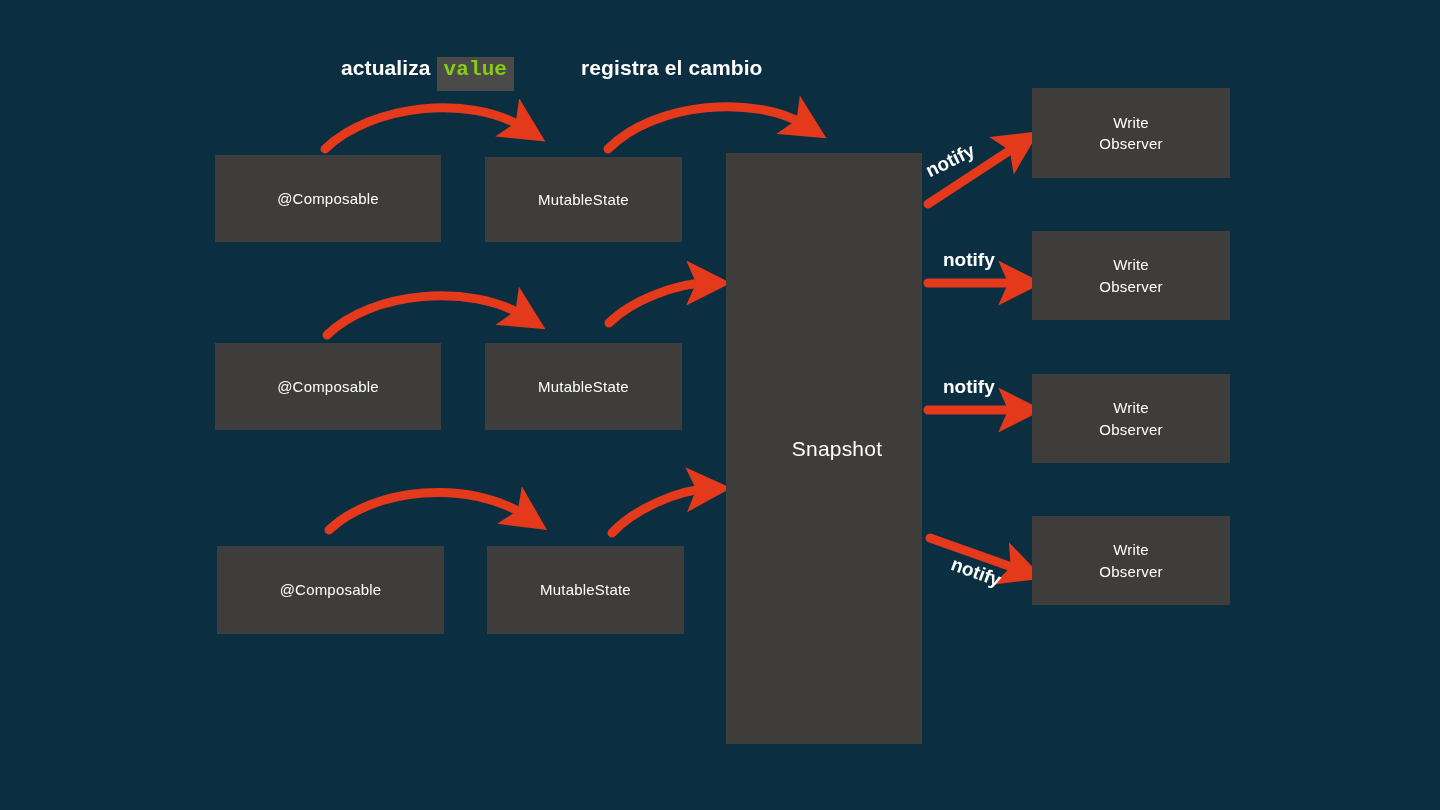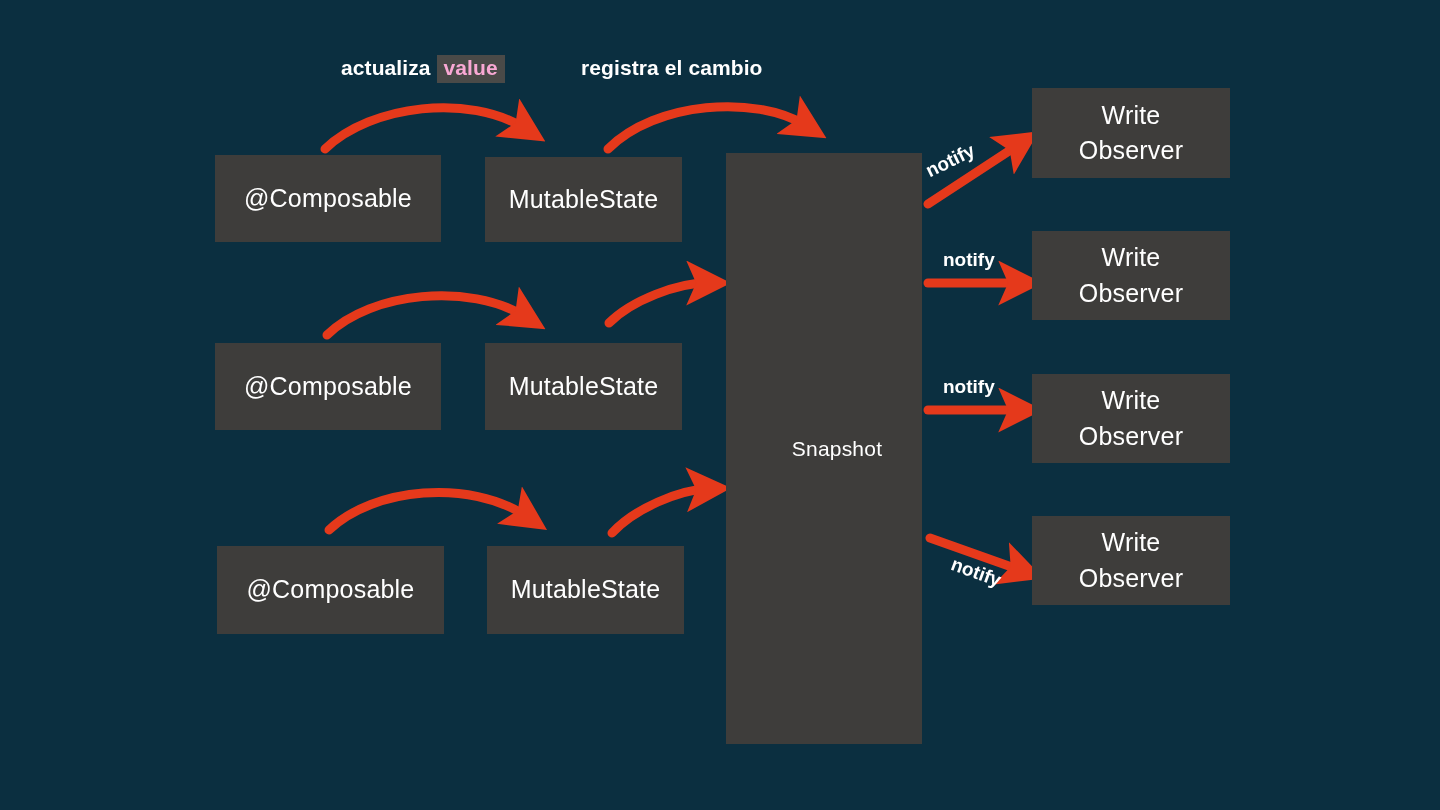--- a/index.html
+++ b/index.html
@@ -17,21 +17,21 @@
   }
   .node {
     position: absolute;
     background: #3e3d3b;
     color: #ffffff;
     display: flex;
     align-items: center;
     justify-content: center;
     text-align: center;
     font-family: "Liberation Sans", sans-serif;
-    font-size: 25px;
+    font-size: 15px;
     font-weight: 400;
     line-height: 1.42;
     letter-spacing: 0.2px;
     box-sizing: border-box;
   }
   .node-snapshot {
     font-size: 21px;
     padding-left: 26px;
   }
   .arrow-layer {
@@ -48,23 +48,23 @@
     font-family: "Liberation Sans", sans-serif;
     font-weight: bold;
     white-space: nowrap;
   }
   .caption-top {
     font-size: 21px;
     letter-spacing: 0.1px;
   }
   .code-chip {
     background: #4a4a48;
-    color: #f9a8d4;
-    padding: 1px 7px 4px 7px;
-    font-family: Liberation Sans, sans-serif;
+    color: #84cc16;
+    padding: 1px 7px 10px 7px;
+    font-family: Liberation Mono, monospace;
     font-weight: bold;
   }
   .notify {
     position: absolute;
     color: #ffffff;
     font-family: "Liberation Sans", sans-serif;
     font-weight: bold;
     font-size: 19px;
     white-space: nowrap;
   }

